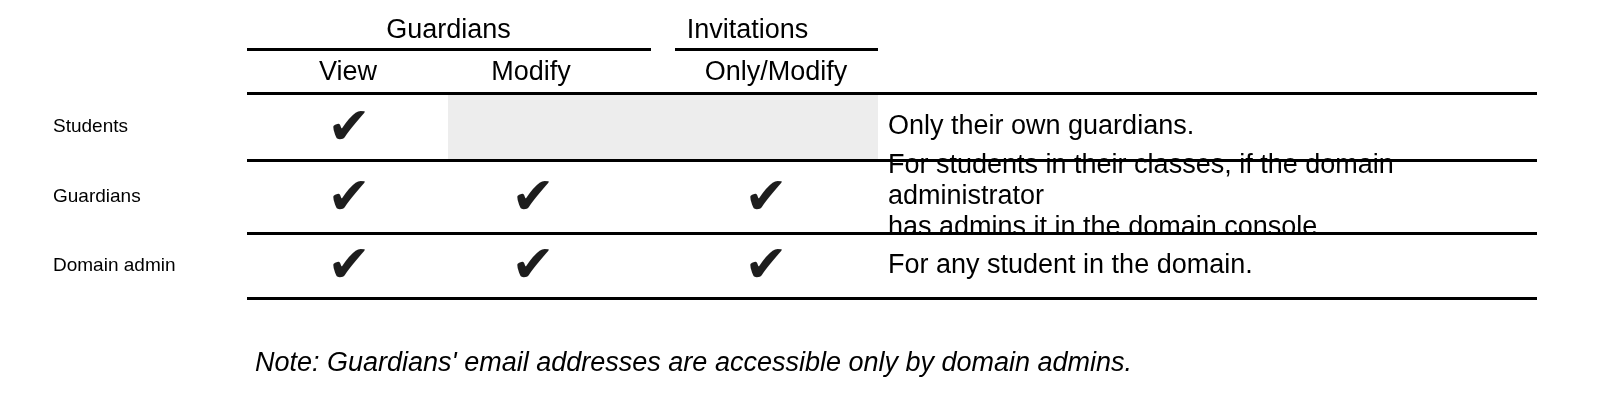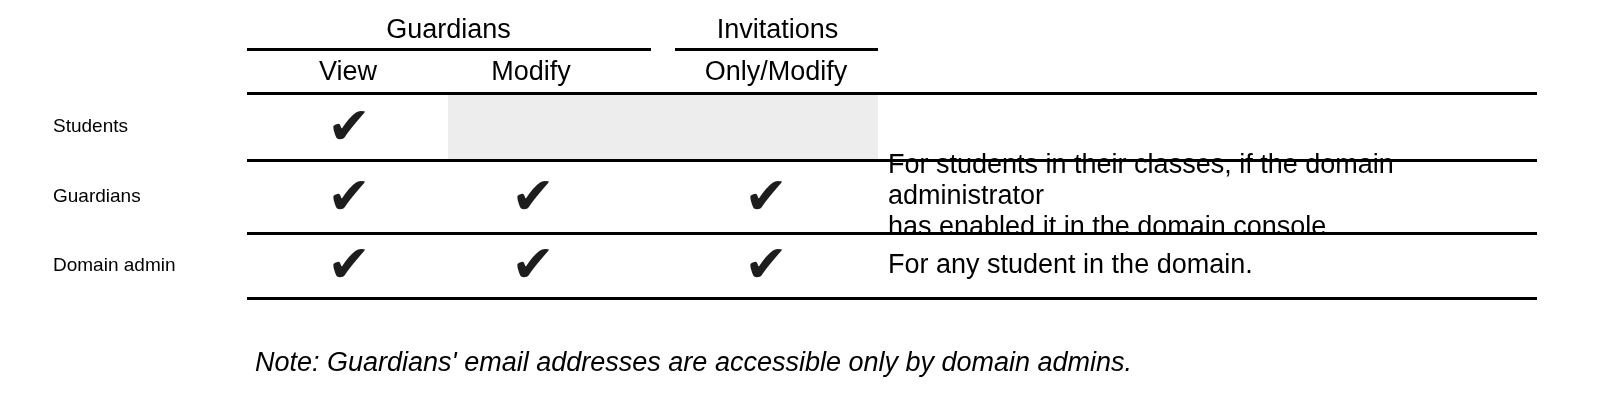--- a/index.html
+++ b/index.html
@@ -68,21 +68,21 @@
     white-space:nowrap;
     font-style:italic;
   }
 </style>
 </head>
 <body>
 
 <div class="canvas">
 
   <div class="ghead" style="left:247px;width:403px">Guardians</div>
-  <div class="ghead" style="left:676px;width:203px">Invitations</div>
+  <div class="ghead" style="left:646px;width:203px">Invitations</div>
 
   <div class="gline" style="left:247px;width:404px"></div>
   <div class="gline" style="left:675px;width:203px"></div>
 
   <div class="chead" style="left:348px">View</div>
   <div class="chead" style="left:531px">Modify</div>
   <div class="chead" style="left:776px">Only/Modify</div>
 
   <div class="rule" style="top:92px"></div>
   <div class="rule" style="top:159px"></div>
@@ -98,23 +98,26 @@
   <div class="check" style="left:349px;top:126px">✔</div>
 
   <div class="check" style="left:349px;top:196px">✔</div>
   <div class="check" style="left:533px;top:196px">✔</div>
   <div class="check" style="left:766px;top:196px">✔</div>
 
   <div class="check" style="left:349px;top:264px">✔</div>
   <div class="check" style="left:533px;top:264px">✔</div>
   <div class="check" style="left:766px;top:264px">✔</div>
 
+  <div class="note" style="top:92px;height:67px">
+    <span>Only their own guardians.</span>
+  </div>
   <div class="note" style="top:159px;height:73px">
     <span>For students in their classes, if the domain administrator
-has enabled it in the domain console.</span>
+has admins it in the domain console.</span>
   </div>
   <div class="note" style="top:232px;height:65px">
     <span>For any student in the domain.</span>
   </div>
 
   <div class="footnote">Note: Guardians' email addresses are accessible only by domain admins.</div>
 
 </div>
 
 </body></html>

